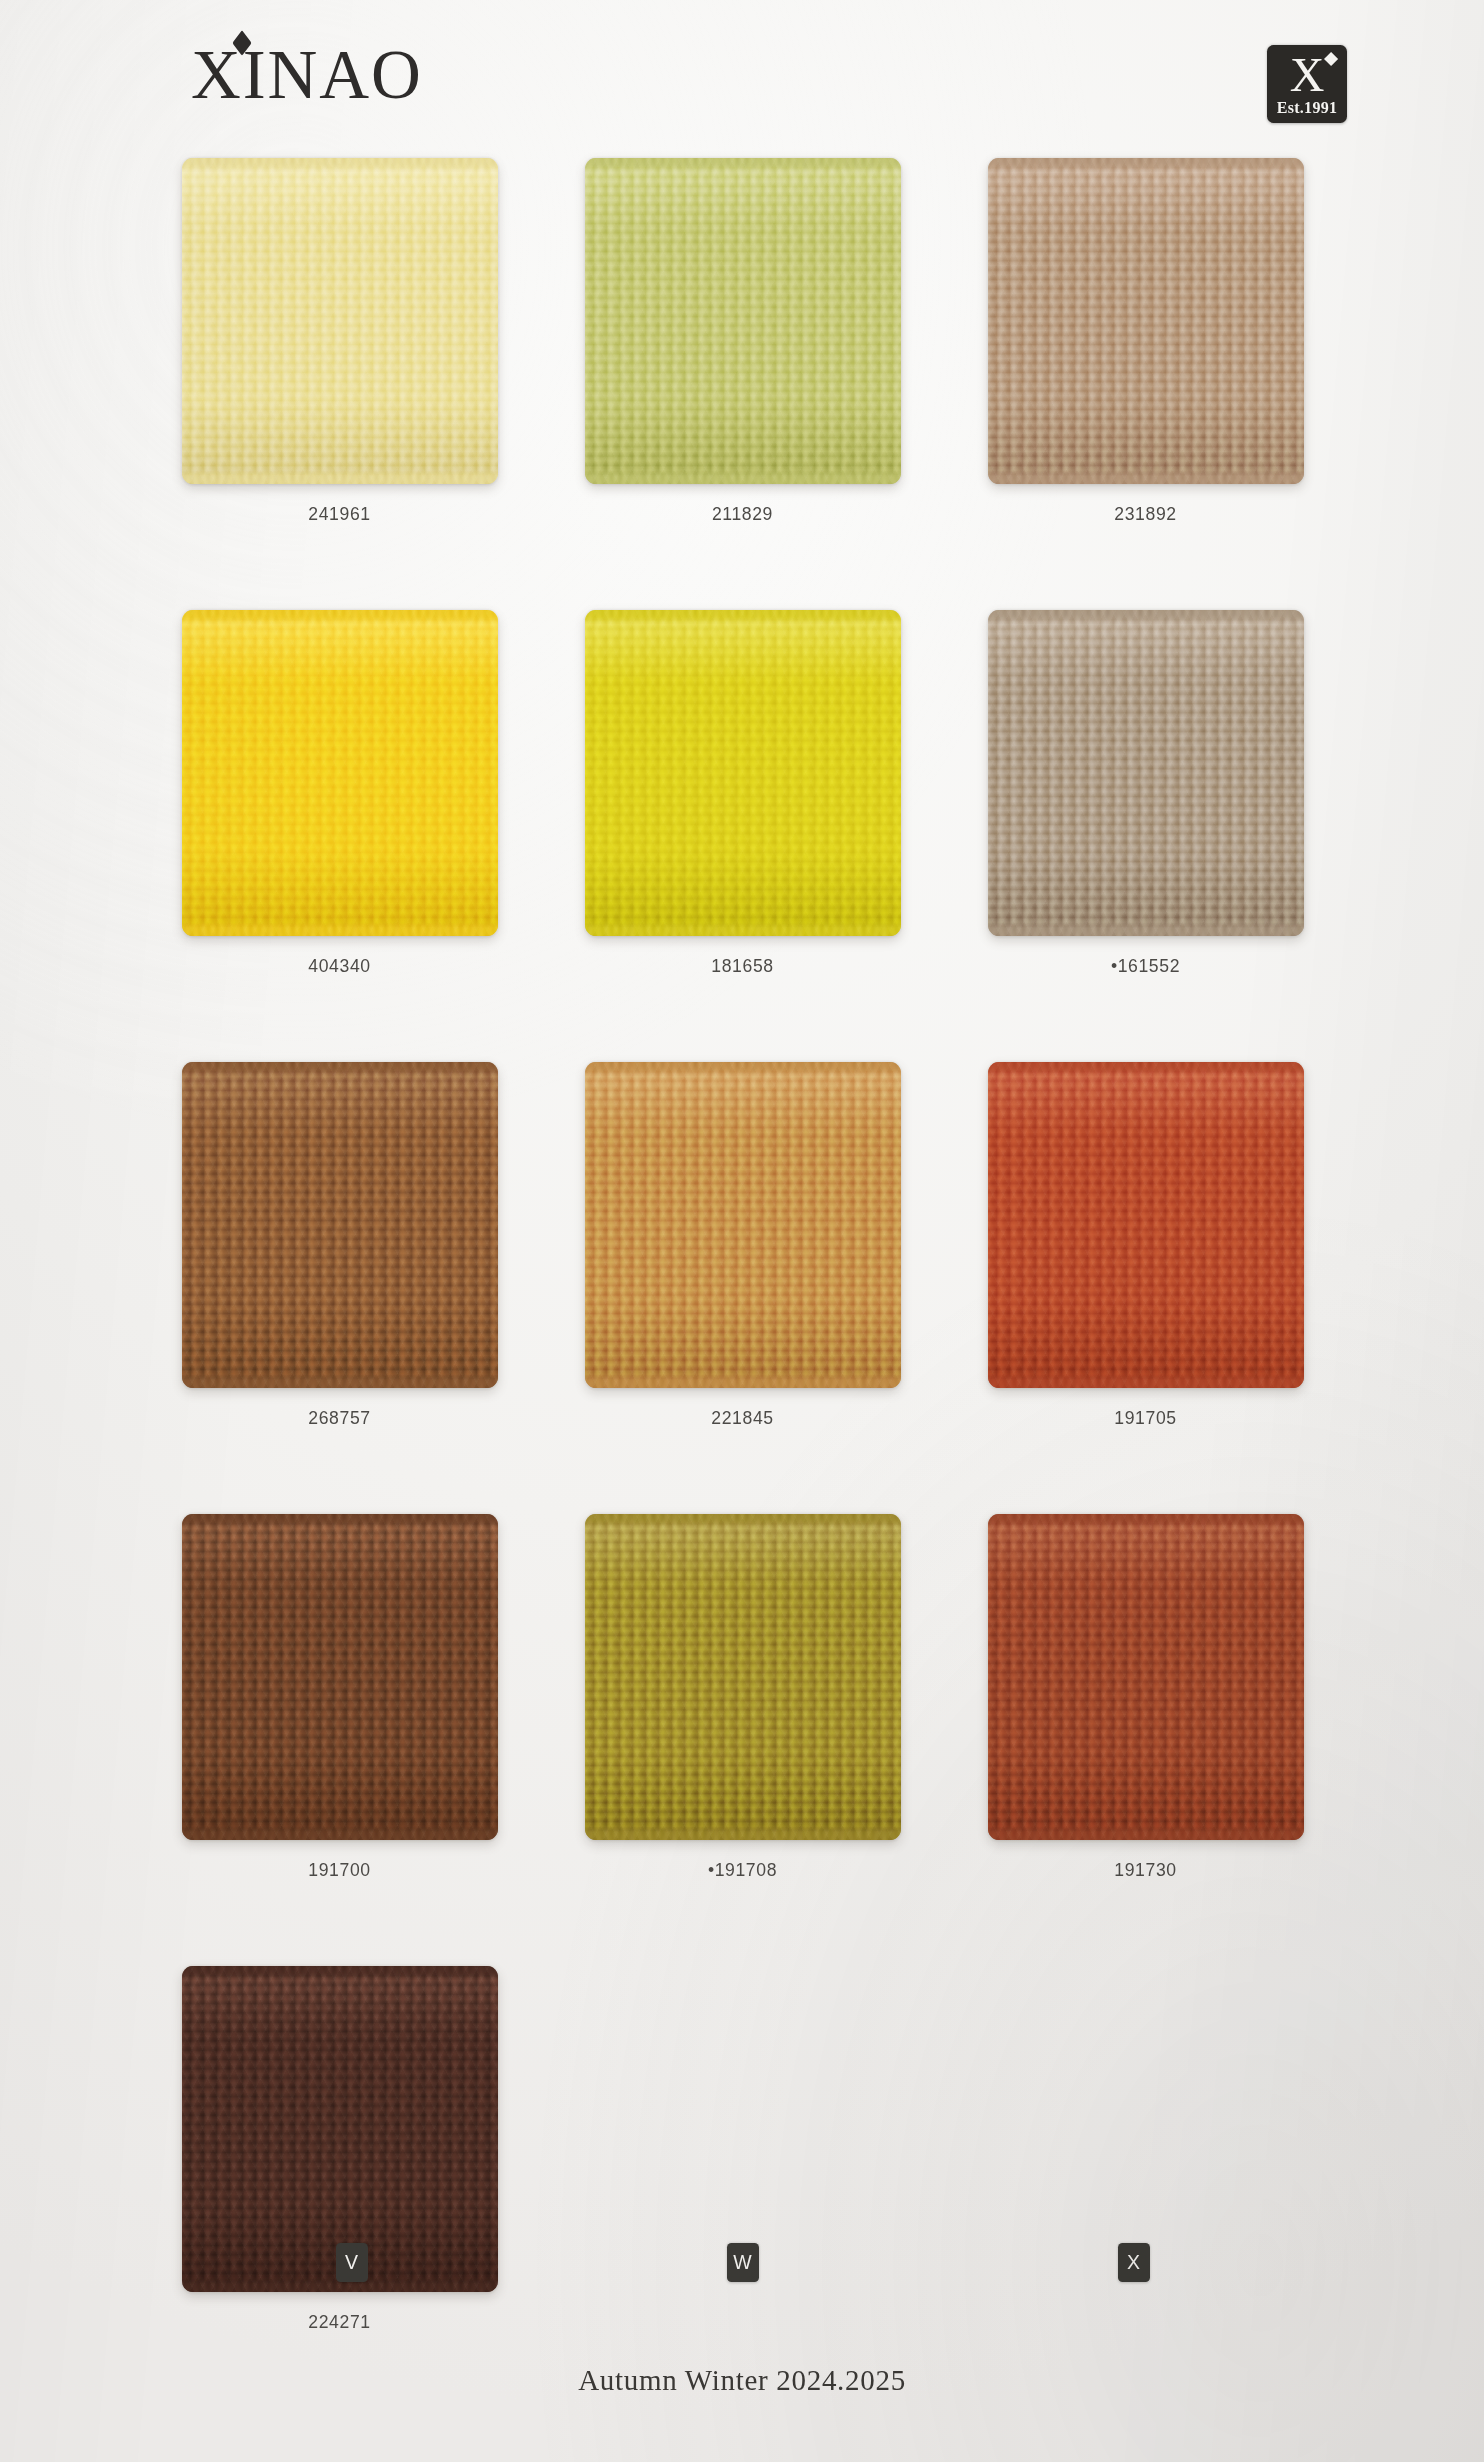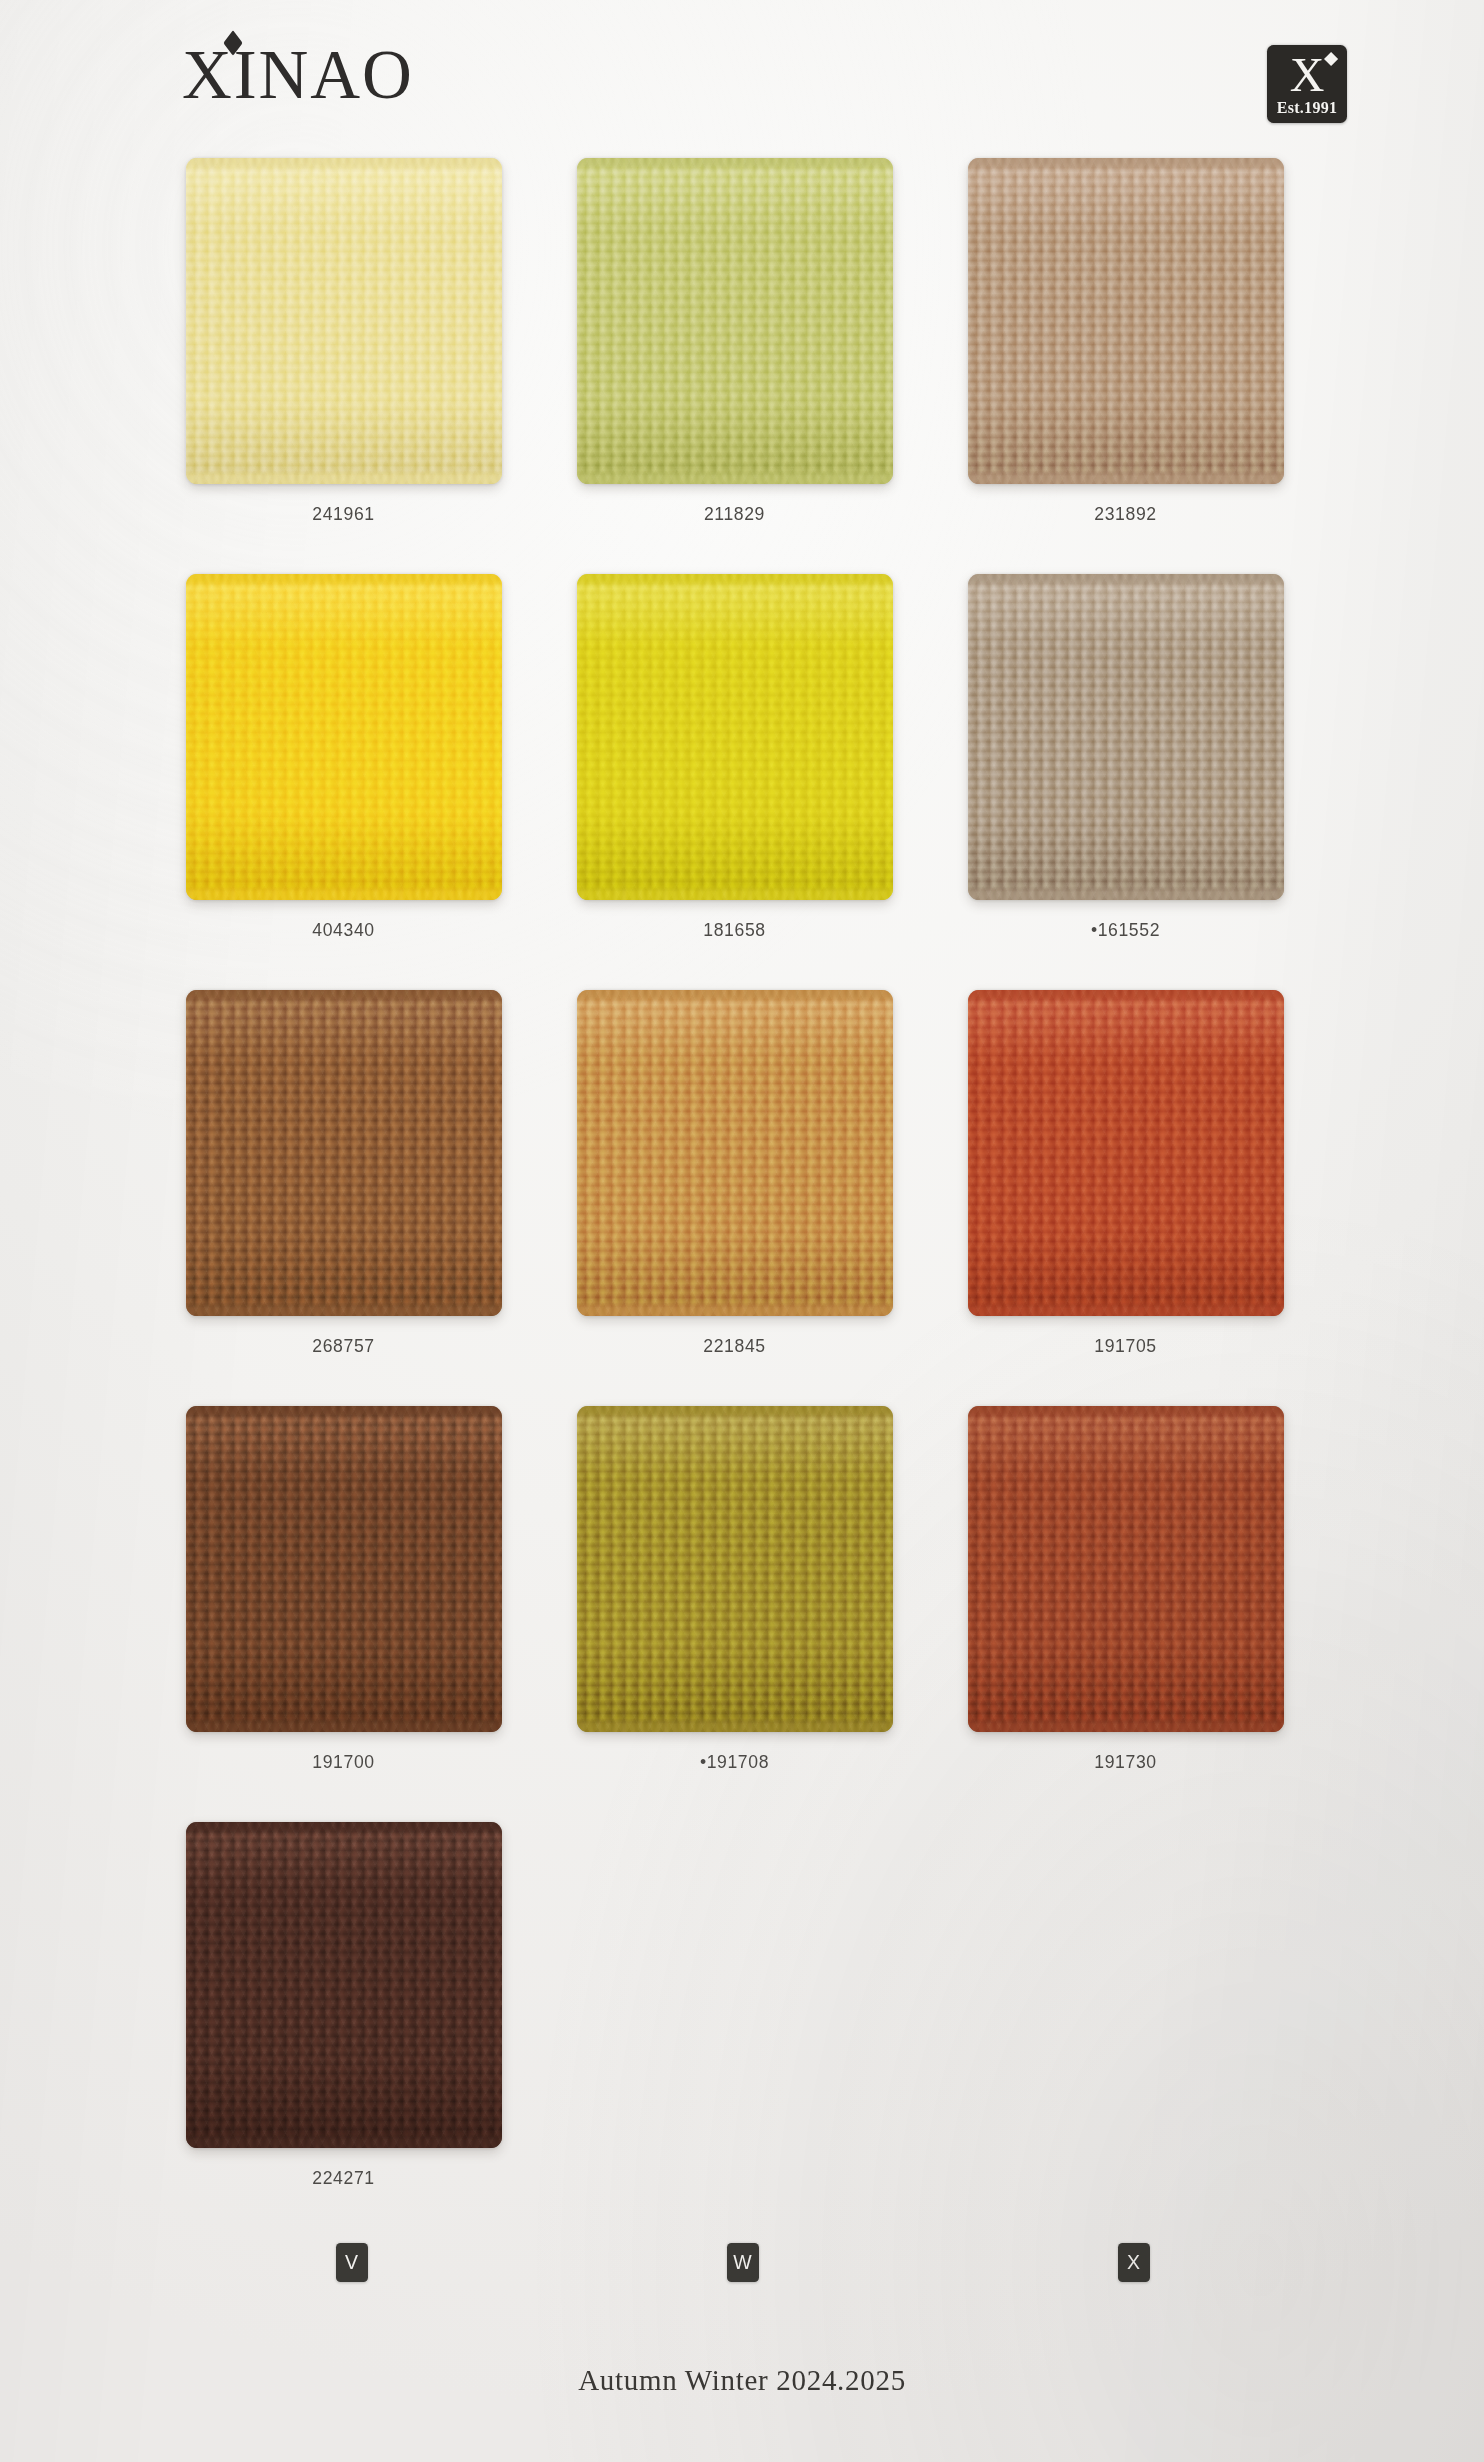--- a/index.html
+++ b/index.html
@@ -38,21 +38,21 @@
 
   
   .header {
     position: absolute;
     top: 0; left: 0; right: 0;
     height: 167px;
   }
 
   .brand {
     position: absolute;
-    left: 182px;
+    left: 191px;
     top: 41px;
     display: flex;
     align-items: flex-start;
   }
 
   .brand-word {
     font-family: "Liberation Serif", serif;
     font-size: 69px;
     line-height: 1;
     letter-spacing: 1.9px;
@@ -113,26 +113,27 @@
     font-size: 16px;
     font-weight: bold;
     letter-spacing: 0.3px;
     margin-top: -1.9px;
   }
 
   
   .grid {
     position: absolute;
     top: 156px;
-    left: 148px;
+    left: 156px;
     width: 1173px;
     display: grid;
     grid-template-columns: repeat(3, 1fr);
     grid-auto-rows: 416px;
     justify-items: center;
+    gap: 36px;
   }
 
   .cell {
     width: 100%;
     display: flex;
     flex-direction: column;
     align-items: center;
   }
 
   .swatch-wrap {

